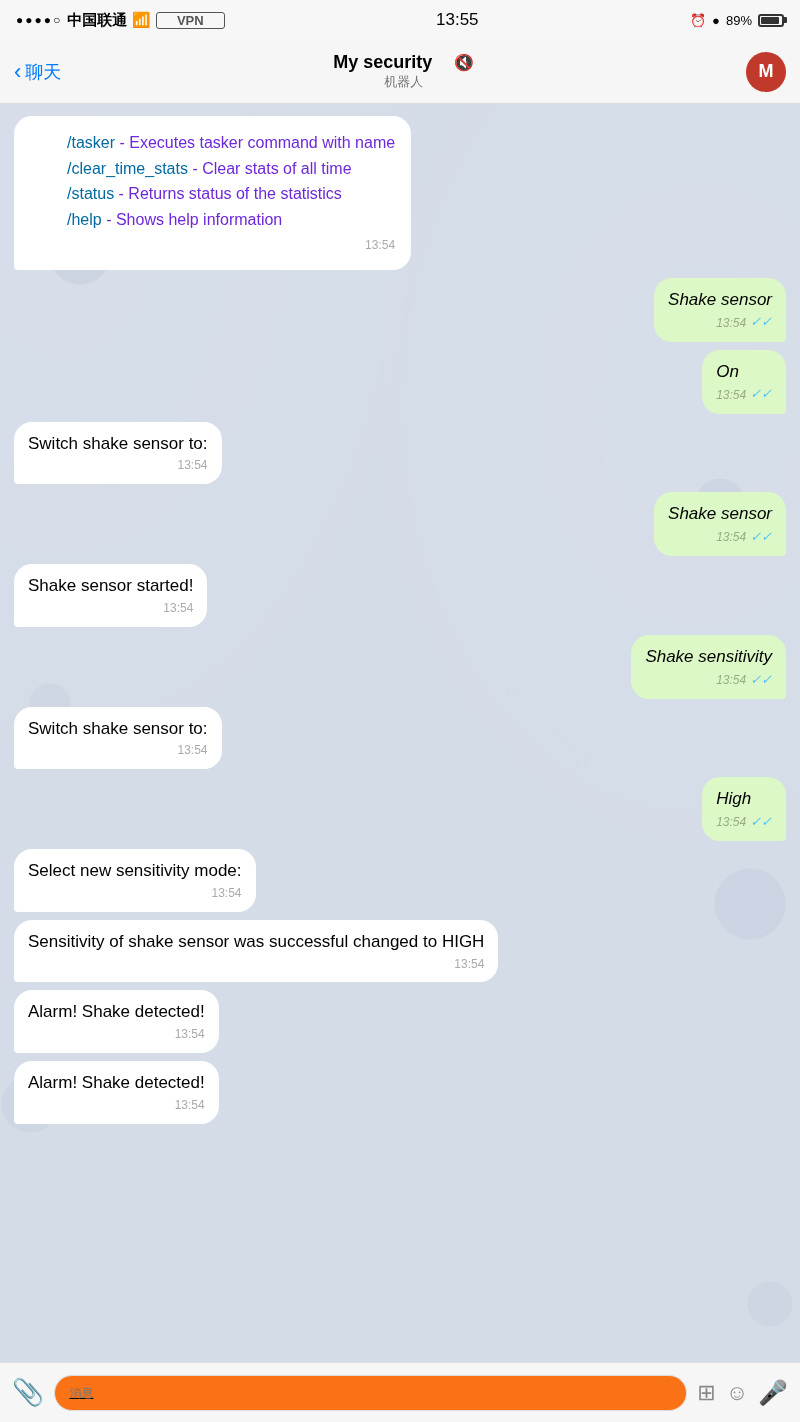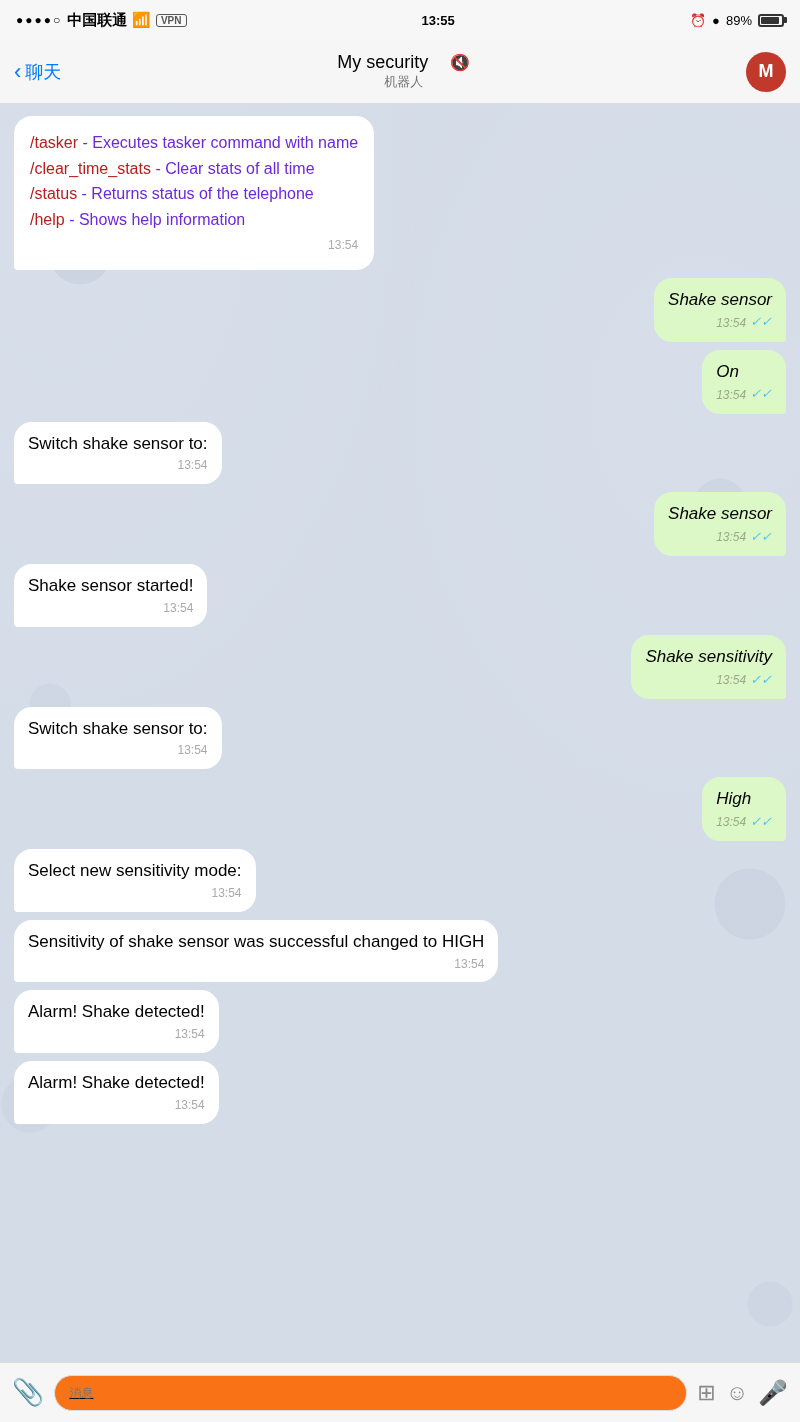--- a/index.html
+++ b/index.html
@@ -20,53 +20,53 @@
       height: 40px;
       display: flex;
       align-items: center;
       justify-content: space-between;
       padding: 0 16px;
       font-size: 15px;
       font-weight: 600;
     }
     .status-left { display: flex; align-items: center; gap: 5px; }
     .status-dots { letter-spacing: 2px; font-size: 12px; }
-    .status-center { font-size: 13px; font-weight: 700; }
+    .status-center { font-size: 17px; font-weight: 400; }
     .status-right { display: flex; align-items: center; gap: 6px; font-size: 13px; font-weight: 500; }
     .battery-icon {
       width: 26px; height: 13px; border: 2px solid #333; border-radius: 3px; position: relative; display: inline-block;
     }
     .battery-icon::after {
       content: ''; position: absolute; right: -5px; top: 50%; transform: translateY(-50%);
       width: 3px; height: 6px; background: #333; border-radius: 0 1px 1px 0;
     }
     .battery-fill {
       position: absolute; left: 1px; top: 1px; bottom: 1px; width: 80%; background: #333; border-radius: 1px;
     }
     .vpn-badge {
-      border: 1.5px solid #555; border-radius: 3px; padding: 0 4px; font-size: 10px; font-weight: 700; color: #555;
+      border: 1.5px solid #555; border-radius: 3px; padding: 0 20px; font-size: 13px; font-weight: 700; color: #555;
     }
 
     
     .navbar {
       background: rgba(247,247,247,0.96);
       border-bottom: 1px solid #ddd;
       height: 64px;
       display: flex;
       align-items: center;
       justify-content: space-between;
       padding: 0 14px;
     }
     .nav-back {
       display: flex; align-items: center; gap: 4px; color: #007aff; font-size: 18px; cursor: pointer;
     }
     .nav-back-chevron { font-size: 22px; font-weight: 300; line-height: 1; }
     .nav-back-text { font-size: 18px; text-align: right; }
     .nav-center { text-align: center; }
-    .nav-title { font-size: 18px; font-weight: 400; color: #000; display: flex; align-items: center; gap: 22px; }
+    .nav-title { font-size: 18px; font-weight: 700; color: #000; display: flex; align-items: center; gap: 22px; }
     .nav-subtitle { font-size: 13px; color: #737373; }
     .mute-icon { font-size: 16px; color: #999; }
     .nav-avatar {
       width: 40px; height: 40px; border-radius: 50%;
       background: #c0392b; color: #fff;
       display: flex; align-items: center; justify-content: center;
       font-size: 18px; font-weight: 600;
     }
 
     
@@ -151,21 +151,21 @@
       background: #fff;
       border-radius: 18px;
       border-bottom-left-radius: 4px;
       padding: 14px 16px;
       max-width: 90%;
       font-size: 16px;
       line-height: 1.6;
       position: relative;
       z-index: 1;
     }
-    .help-bubble .cmd { color: #b91c1c; font-weight: 400; }
+    .help-bubble .cmd { color: #0369a1; font-weight: 400; margin-left: 37px; }
     .help-bubble .desc { color: #6d28d9; }
     .help-time {
       text-align: right;
       font-size: 12px;
       color: #aaa;
       margin-top: 4px;
     }
 
     
     .bottom-bar {
@@ -237,21 +237,21 @@
       <div>
         <span class="cmd">/tasker</span>
         <span class="desc"> - Executes tasker command with name</span>
       </div>
       <div>
         <span class="cmd">/clear_time_stats</span>
         <span class="desc"> - Clear stats of all time</span>
       </div>
       <div>
         <span class="cmd">/status</span>
-        <span class="desc"> - Returns status of the telephone</span>
+        <span class="desc"> - Returns status of the statistics</span>
       </div>
       <div>
         <span class="cmd">/help</span>
         <span class="desc"> - Shows help information</span>
       </div>
       <div class="help-time">13:54</div>
     </div>
   </div>
 
   <div class="msg-row right">

